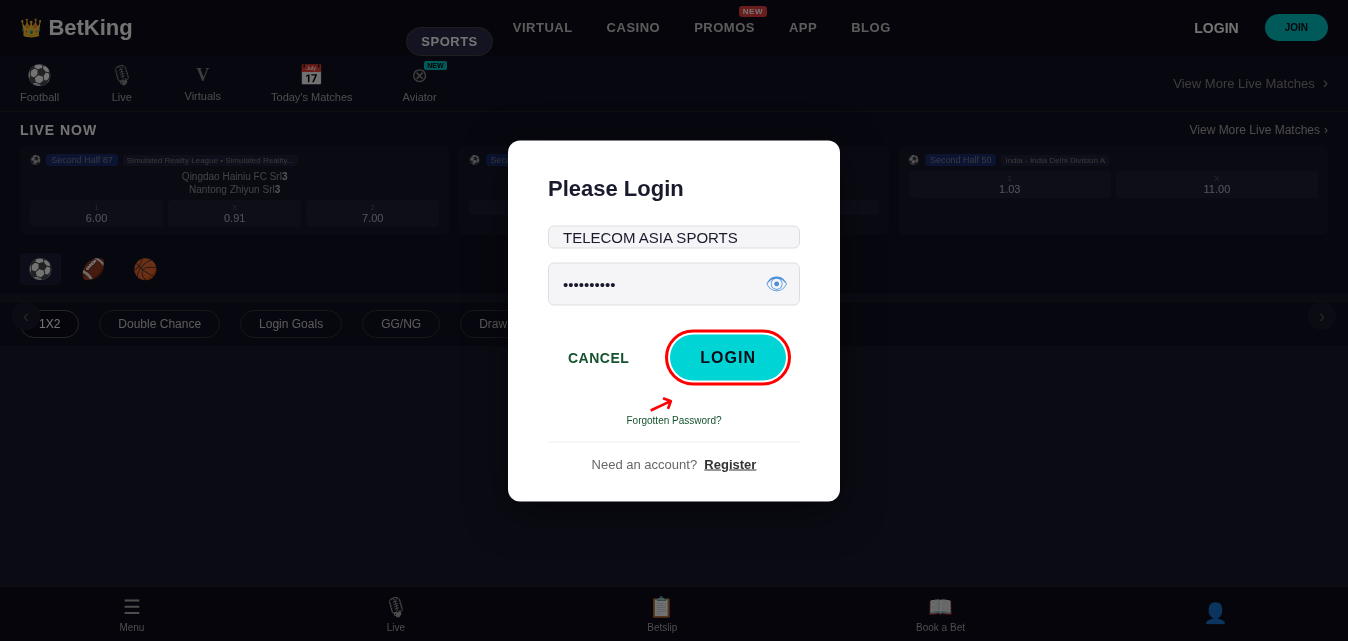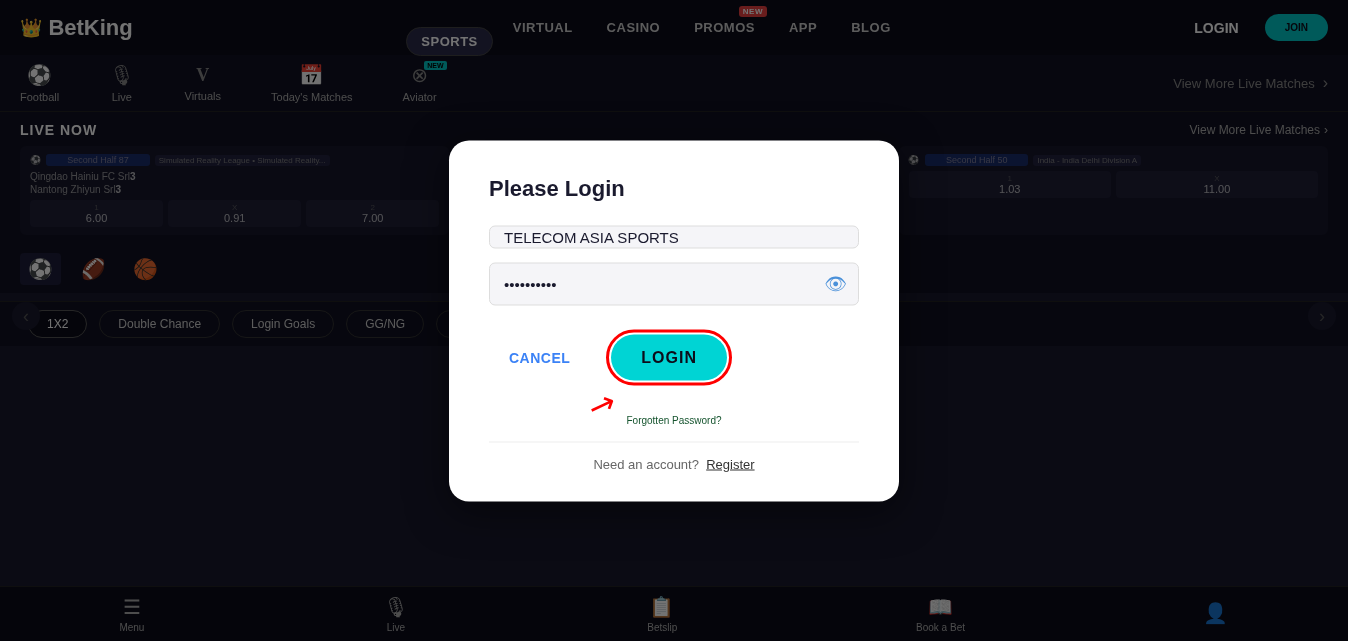--- a/index.html
+++ b/index.html
@@ -160,24 +160,24 @@
       opacity: 0.7;
     }
     .match-badge {
       display: flex;
       align-items: center;
       gap: 5px;
       font-size: 9px;
       color: #aaa;
       margin-bottom: 5px;
     }
-    .badge-blue { background: #1e3a8a; color: #aac; padding: 1px 21px; border-radius: 3px; font-size: 9px; }
+    .badge-blue { background: #1e3a8a; color: #aac; padding: 1px 5px; border-radius: 3px; font-size: 9px; }
     .badge-tag { background: #2a2a4a; color: #aaa; padding: 1px 4px; border-radius: 3px; font-size: 8px; }
     .match-teams { font-size: 10px; color: #ccc; margin-bottom: 5px; }
-    .match-team { margin-bottom: 2px; display: flex; justify-content: flex-start; }
+    .match-team { margin-bottom: 2px; display: flex; justify-content: center; }
     .team-score { color: #fff; font-weight: bold; }
     .odds-row {
       display: flex;
       gap: 5px;
     }
     .odd-btn {
       flex: 1;
       background: #252540;
       border-radius: 4px;
       padding: 3px 5px;
@@ -185,22 +185,22 @@
       font-size: 10px;
       color: #aaa;
     }
     .odd-btn .odd-label { font-size: 8px; color: #777; }
     .odd-btn .odd-val { color: #fff; font-weight: normal; font-size: 11px; }
 
     
     .bottom-tabs {
       background: #111122;
       display: flex;
-      gap: 12px;
-      padding: 8px 28px;
+      gap: 20px;
+      padding: 8px 20px;
       border-top: 1px solid #222;
       margin-top: 8px;
     }
     .tab-btn {
       background: transparent;
       border: 1px solid #333;
       border-radius: 20px;
       color: #ccc;
       padding: 6px 18px;
       font-size: 12px;
@@ -263,23 +263,23 @@
       z-index: 10;
     }
 
     
     .modal {
       position: absolute;
       top: 50%;
       left: 50%;
       transform: translate(-50%, -50%);
       background: white;
-      border-radius: 20px;
+      border-radius: 12px;
       padding: 35px 40px 30px;
-      width: 450px;
+      width: 332px;
       z-index: 20;
       box-shadow: 0 10px 40px rgba(0,0,0,0.5);
     }
     .modal-title {
       font-size: 22px;
       font-weight: bold;
       color: #1a1a2e;
       margin-bottom: 24px;
     }
     .modal-input {
@@ -317,21 +317,21 @@
       cursor: pointer;
     }
     .modal-actions {
       display: flex;
       align-items: center;
       gap: 16px;
       margin-bottom: 20px;
       position: relative;
     }
     .cancel-btn {
-      color: #3b82f6;
+      color: #14532d;
       font-size: 14px;
       font-weight: bold;
       cursor: pointer;
       padding: 10px 20px;
       letter-spacing: 0.5px;
     }
     .login-modal-btn {
       flex: 1;
       background: #00d4d4;
       color: #0d0d1a;
@@ -360,21 +360,21 @@
     }
     .register-row {
       text-align: center;
       font-size: 13px;
       color: #666;
       border-top: 1px solid #eee;
       padding-top: 14px;
     }
     .register-row a {
       color: #333;
-      font-weight: normal;
+      font-weight: bold;
       text-decoration: underline;
       cursor: pointer;
     }
 
     .nav-side-arrows {
       position: absolute;
       top: 190px;
       left: 12px;
       color: #555;
       font-size: 18px;

